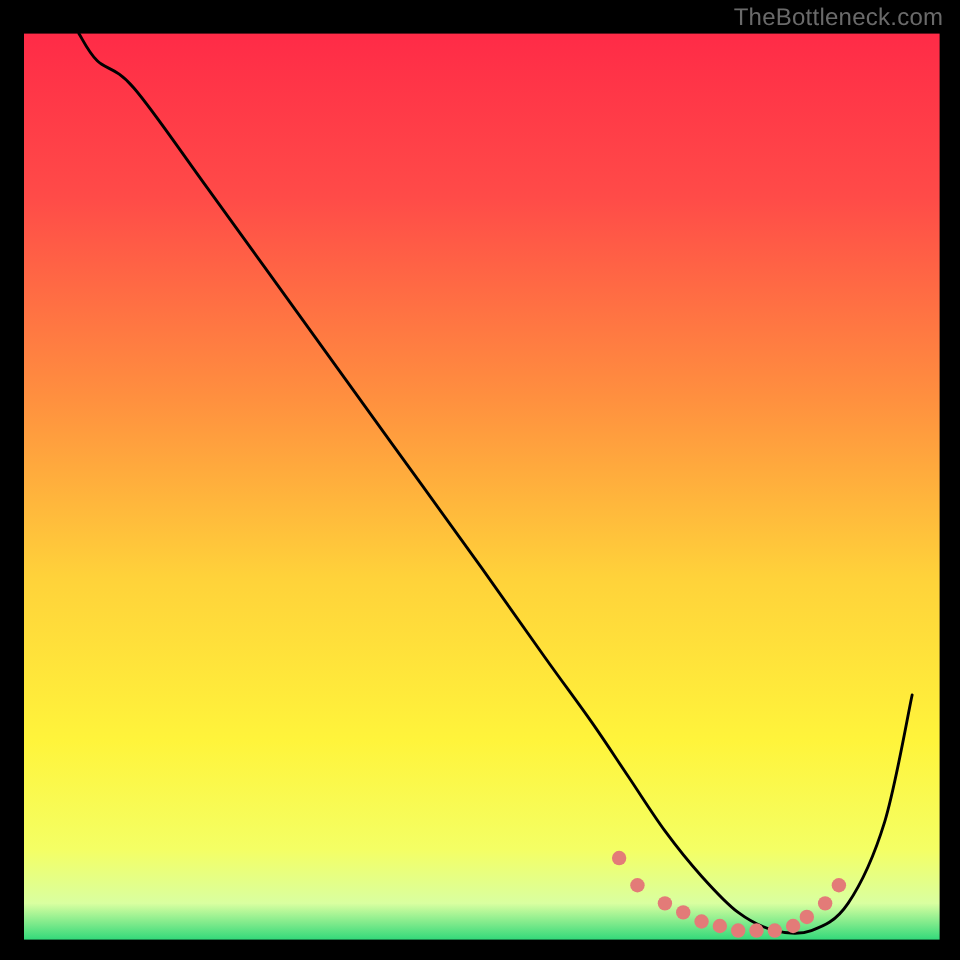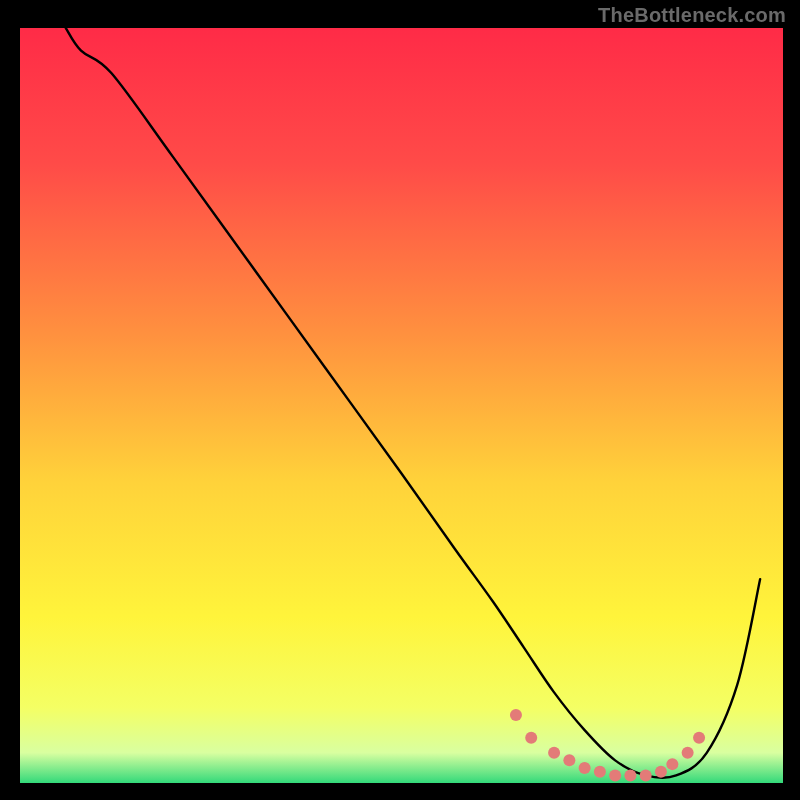--- a/index.html
+++ b/index.html
@@ -14,21 +14,21 @@
     position: relative;
     width: 800px;
     height: 800px;
   }
   .watermark {
     position: absolute;
     top: 4px;
     right: 14px;
     font-family: Arial, Helvetica, sans-serif;
     font-size: 20px;
-    font-weight: bold;
+    font-weight: normal;
     color: #6a6a6a;
     letter-spacing: 0.2px;
     z-index: 3;
   }
   svg.plot {
     position: absolute;
     left: 0;
     top: 0;
     width: 800px;
     height: 800px;

